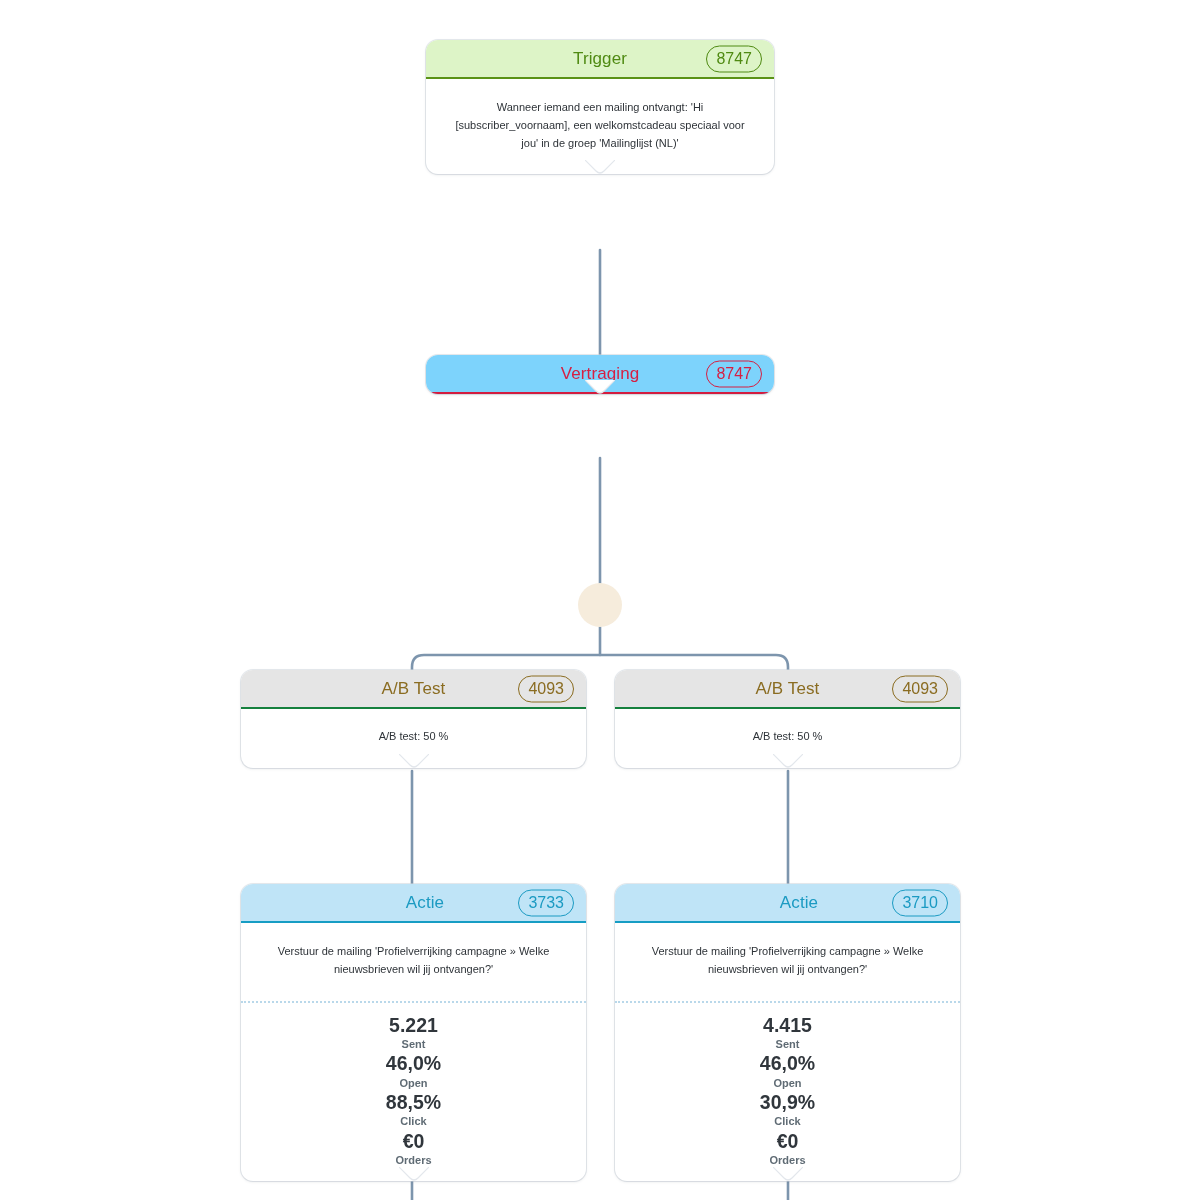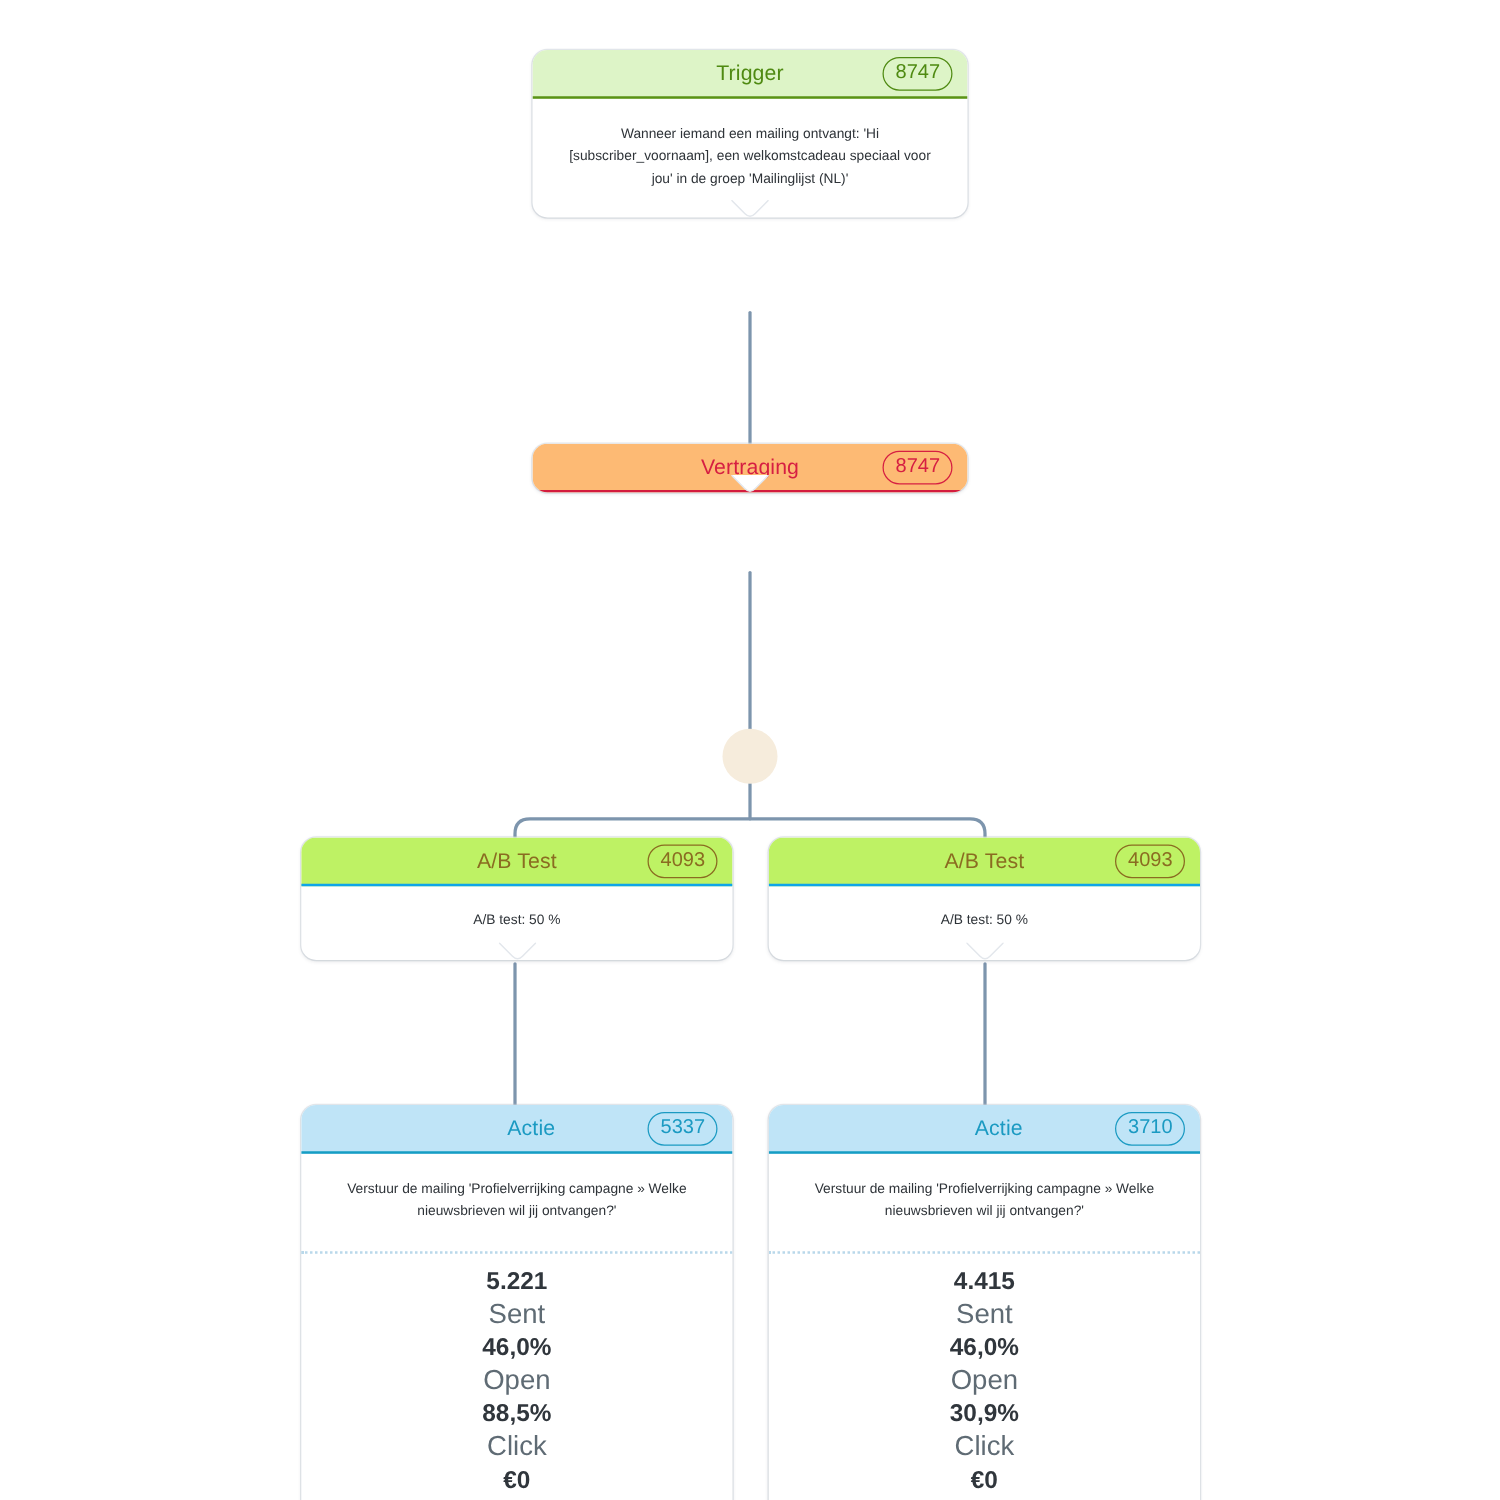--- a/index.html
+++ b/index.html
@@ -87,24 +87,24 @@
     left: 50%;
     bottom: -1px;
     transform: translateX(-50%);
     pointer-events: none;
   }
 
   
   .hdr-trigger  { background: #ddf4c7; border-bottom: 2px solid #5a9216; }
   .hdr-trigger  .node-title, .hdr-trigger .node-badge { color: #4f8a12; }
 
-  .hdr-delay    { background: #fdba74; border-bottom: 2px solid #d31c3e; }
+  .hdr-delay    { background: #7dd3fc; border-bottom: 2px solid #d31c3e; }
   .hdr-delay    .node-title, .hdr-delay .node-badge { color: #d61f42; }
 
-  .hdr-abtest   { background: #bef264; border-bottom: 2px solid #0ea5e9; }
+  .hdr-abtest   { background: #e5e5e5; border-bottom: 2px solid #15803d; }
   .hdr-abtest   .node-title, .hdr-abtest .node-badge { color: #8a6c21; }
 
   .hdr-action   { background: #bfe4f7; border-bottom: 2px solid #169dc4; }
   .hdr-action   .node-title, .hdr-action .node-badge { color: #1b9ac2; margin-left: 23px; }
 
   
   .split-dot {
     position: absolute;
     z-index: 2;
     width: 44px; height: 44px;
@@ -125,22 +125,22 @@
     min-width: 0;
   }
   .stat-value {
     font-size: 19.5px;
     font-weight: 700;
     color: #30363c;
     line-height: 1.25;
     white-space: nowrap;
   }
   .stat-label {
-    font-size: 22px;
-    font-weight: 400;
+    font-size: 11px;
+    font-weight: 700;
     color: #5f6b74;
     line-height: 1.3;
     white-space: nowrap;
   }
 </style>
 </head>
 <body>
 
 <div id="canvas">
 
@@ -210,21 +210,21 @@
     <div class="node-body compact">A/B test: 50 %</div>
     <svg class="notch" viewBox="0 0 30 15">
       <path d="M0,0 L11,11 Q15,15 19,11 L30,0 Z" fill="#ffffff"></path>
       <path d="M0,0 L11,11 Q15,15 19,11 L30,0" fill="none" stroke="#e3e7ec" stroke-width="1.2"></path>
     </svg>
   </div>
 
   <div class="node" id="node-action-left" style="left:241px; top:884px; width:345px;">
     <div class="node-header hdr-action">
       <span class="node-title">Actie</span>
-      <span class="node-badge">5337</span>
+      <span class="node-badge">3733</span>
     </div>
     <div class="node-body">Verstuur de mailing 'Profielverrijking campagne » Welke nieuwsbrieven wil jij ontvangen?'</div>
     <div class="stats">
       <div class="stat">
         <div class="stat-value">5.221</div>
         <div class="stat-label">Sent</div>
       </div>
       <div class="stat">
         <div class="stat-value">46,0%</div>
         <div class="stat-label">Open</div>

